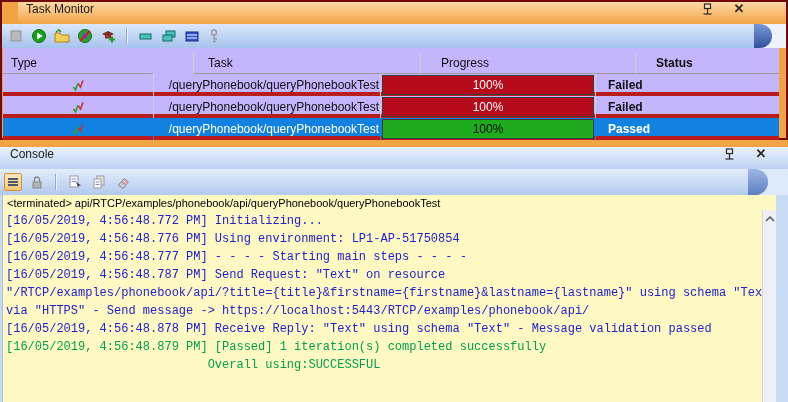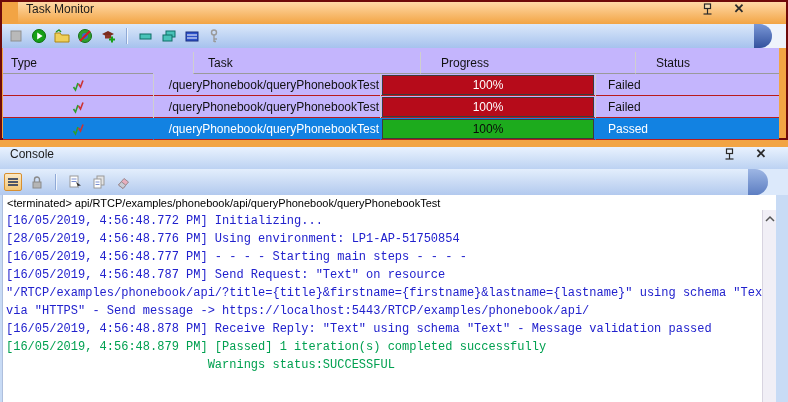--- a/index.html
+++ b/index.html
@@ -49,25 +49,25 @@
   }
   .thead, .trow { display:flex; height:22px; }
   .th, .td {
     height:22px; overflow:hidden; white-space:nowrap;
     font-size:12px; color:#111; display:flex; align-items:center;
   }
   .th { border-bottom:1px solid #9a9a9a; }
   .c-type   { width:150px; flex:0 0 150px; }
   .c-task   { width:227px; flex:0 0 227px; border-left:1px solid #cfcfcf; }
   .c-prog   { width:215px; flex:0 0 215px; border-left:1px solid #cfcfcf; }
-  .c-status { flex:1 1 auto; border-left:1px solid #cfcfcf; }
+  .c-status { flex:1 1 auto; border-left:1px solid #cfcfcf;font-weight:bold; }
   .th.c-type { padding-left:8px; }
   .th.c-task { padding-left:14px;margin-left:40px; }
   .th.c-prog, .th.c-status { padding-left:20px; }
-  .trow { border-bottom:1px solid #b91c1c; }
+  .trow { border-bottom:4px solid #b91c1c; }
   .td.c-type { justify-content:center; }
   .td.c-task { justify-content:flex-end; padding-right:1px; }
   .td.c-status { padding-left:12px; }
   .pbar {
     width:100%; height:20px; margin:0 1px; border:1px solid #3c3c3c;
     display:flex; align-items:center; justify-content:center;
     font-size:12px;
   }
   .pbar-red   { background:#b60b1a; color:#ffffff; }
   .pbar-green { background:#1dab1d; color:#0a0a0a; }
@@ -98,21 +98,21 @@
   }
   .cn-cap {
     position:absolute; left:748px; top:0; height:26px; width:20px;
     background:linear-gradient(#9db6e4, #5d7ec2);
     border-radius:0 13px 13px 0;
   }
   .cicon { width:18px; height:18px; display:inline-flex; align-items:center; justify-content:center; }
   .cicon.sel { border:1px solid #d88f2f; background:linear-gradient(#fbe9c6,#f3c775); border-radius:2px; }
   .cn-content {
     position:absolute; left:2px; top:48px; right:12px; bottom:0;
-    background:#ffffff; border-left:1px solid #aebfdd;
+    background:#fef9c3; border-left:1px solid #aebfdd;
   }
   .terminated {
     height:15px; font-size:11px; color:#000; padding:2px 0 0 4px;
     white-space:nowrap; overflow:hidden;
   }
   .log {
     position:absolute; left:0; top:15px; right:14px; bottom:0;
     padding:2px 0 0 3px; overflow:hidden;
   }
   .ln {
@@ -339,28 +339,28 @@
             </svg>
         </span>
       </div>
       <div class="cn-cap"></div>
     </div>
 
     <div class="cn-content">
       <div class="terminated">&lt;terminated&gt; api/RTCP/examples/phonebook/api/queryPhonebook/queryPhonebookTest</div>
       <div class="log">
         <div class="ln ln-blue">[16/05/2019, 4:56:48.772 PM] Initializing...</div>
-        <div class="ln ln-blue">[28/05/2019, 4:56:48.776 PM] Using environment: LP1-AP-51750854</div>
+        <div class="ln ln-blue">[16/05/2019, 4:56:48.776 PM] Using environment: LP1-AP-51750854</div>
         <div class="ln ln-blue">[16/05/2019, 4:56:48.777 PM] - - - - Starting main steps - - - -</div>
         <div class="ln ln-blue">[16/05/2019, 4:56:48.787 PM] Send Request: "Text" on resource</div>
         <div class="ln ln-blue">"/RTCP/examples/phonebook/api/?title={title}&amp;firstname={firstname}&amp;lastname={lastname}" using schema "Text"</div>
         <div class="ln ln-blue">via "HTTPS" - Send message -&gt; https://localhost:5443/RTCP/examples/phonebook/api/</div>
         <div class="ln ln-blue">[16/05/2019, 4:56:48.878 PM] Receive Reply: "Text" using schema "Text" - Message validation passed</div>
         <div class="ln ln-green">[16/05/2019, 4:56:48.879 PM] [Passed] 1 iteration(s) completed successfully</div>
-        <div class="ln ln-green">                            Warnings status:SUCCESSFUL</div>
+        <div class="ln ln-green">                            Overall using:SUCCESSFUL</div>
       </div>
       <div class="scrollbar">
         <span class="sb-up">
           <svg width="10" height="8">
               <polyline points="1,6 5,2 9,6" fill="none" stroke="#555" stroke-width="1.5"></polyline>
             </svg>
         </span>
       </div>
     </div>
   </div>

